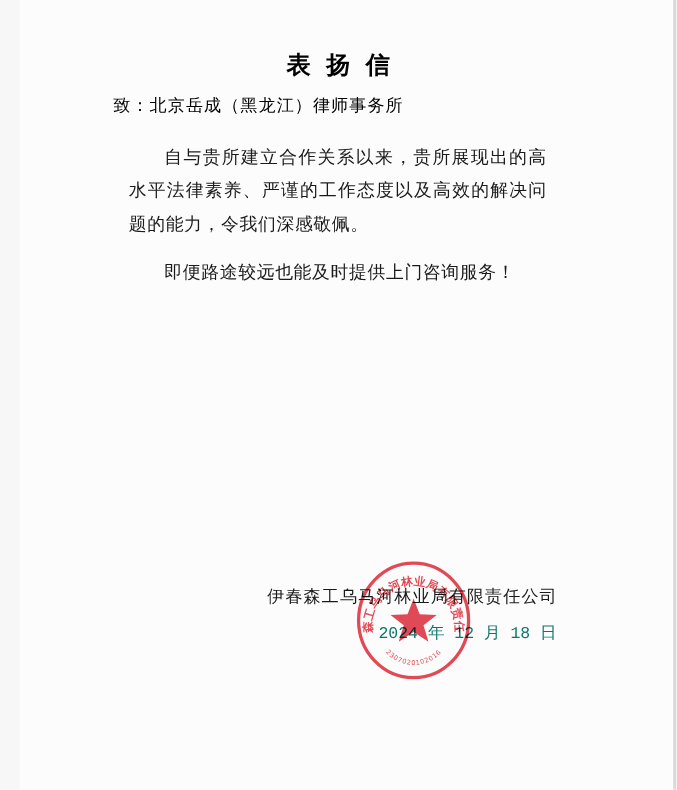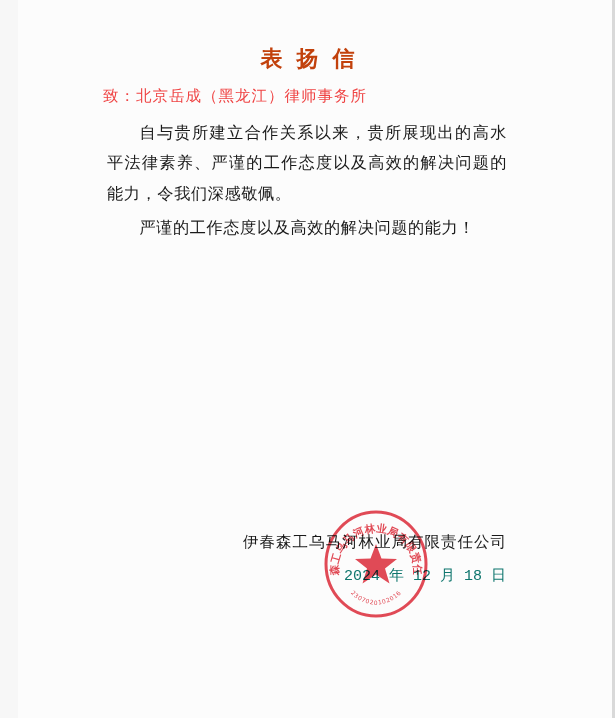--- a/index.html
+++ b/index.html
@@ -35,41 +35,41 @@
     }
     .title {
       position: absolute;
       left: 0; top: 44px;
       width: 615px;
       text-align: center;
       font-size: 22px;
       font-weight: bold;
       letter-spacing: 14px;
       text-indent: 14px;
-      color: #c2410c;
+      color: #000000;
     }
     .salutation {
       position: absolute;
       left: 103px; top: 86px;
       font-size: 15.5px;
       letter-spacing: 1px;
-      color: #ef4444;
+      color: #000000;
     }
     .body {
       position: absolute;
       left: 103px; top: 114px;
       width: 408px;
       font-size: 16.2px;
       line-height: 30.3px;
       letter-spacing: 0.6px;
       text-align: justify;
       color: #1a1a1a;
     }
     .body p {
-      margin: 4px;
+      margin: 14px;
       text-indent: 2em;
     }
     .signature {
       position: absolute;
       right: 108px; top: 532px;
       font-size: 15.5px;
       letter-spacing: 1px;
       color: #1a1a1a;
     }
     .date {
@@ -93,21 +93,21 @@
 <div class="left-margin"></div>
 <div class="page"></div>
 <div class="right-strip"></div>
 
 <div class="title">表扬信</div>
 
 <div class="salutation">致：北京岳成（黑龙江）律师事务所</div>
 
 <div class="body">
   <p>自与贵所建立合作关系以来，贵所展现出的高水平法律素养、严谨的工作态度以及高效的解决问题的能力，令我们深感敬佩。</p>
-  <p>严谨的工作态度以及高效的解决问题的能力！</p>
+  <p>即便路途较远也能及时提供上门咨询服务！</p>
 </div>
 
 <div class="signature">伊春森工乌马河林业局有限责任公司</div>
 <div class="date">2024 年 12 月 18 日</div>
 
 <svg class="seal" viewBox="0 0 108 112" xmlns="http://www.w3.org/2000/svg">
   <defs>
     <path id="sealArc" d="M 16 62 A 38 38 0 1 1 92 62"></path>
     <path id="sealBottom" d="M 22 74 A 34 34 0 0 0 86 74"></path>
   </defs>

